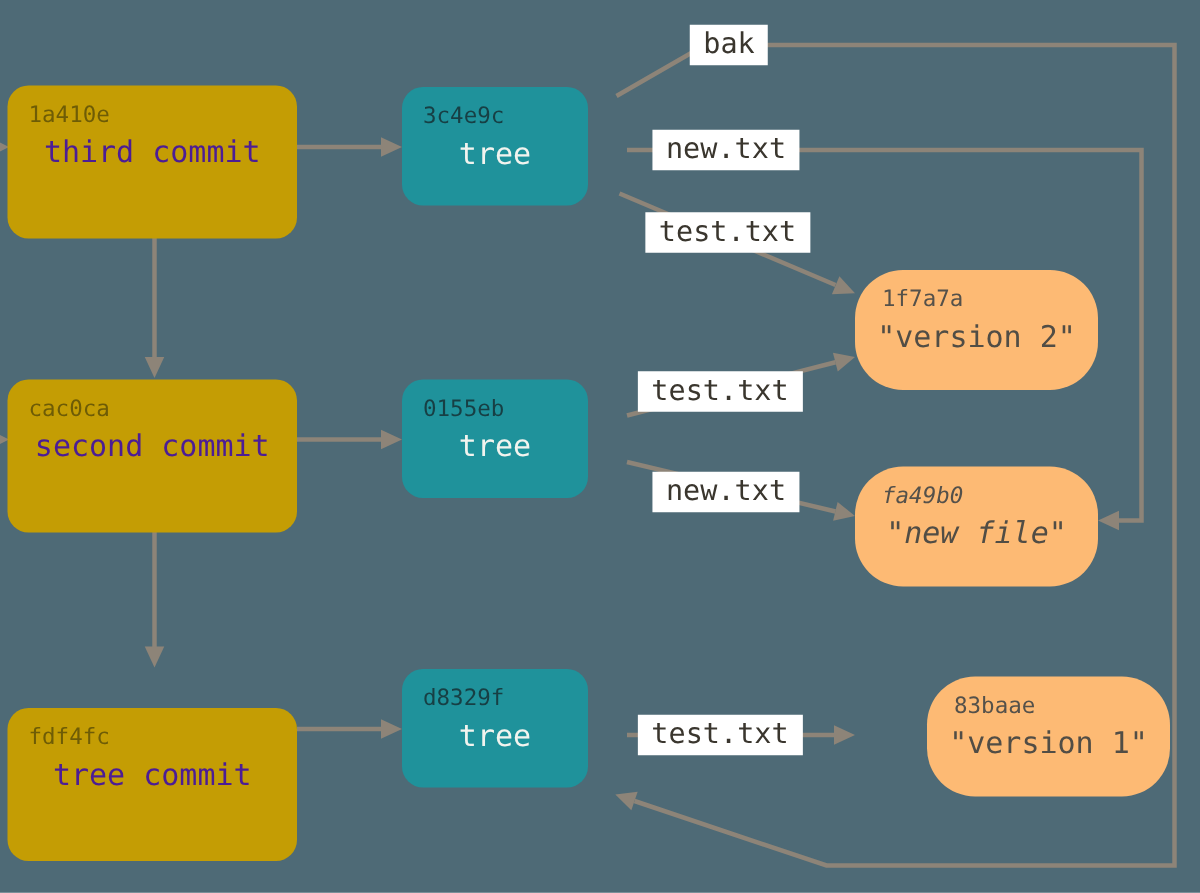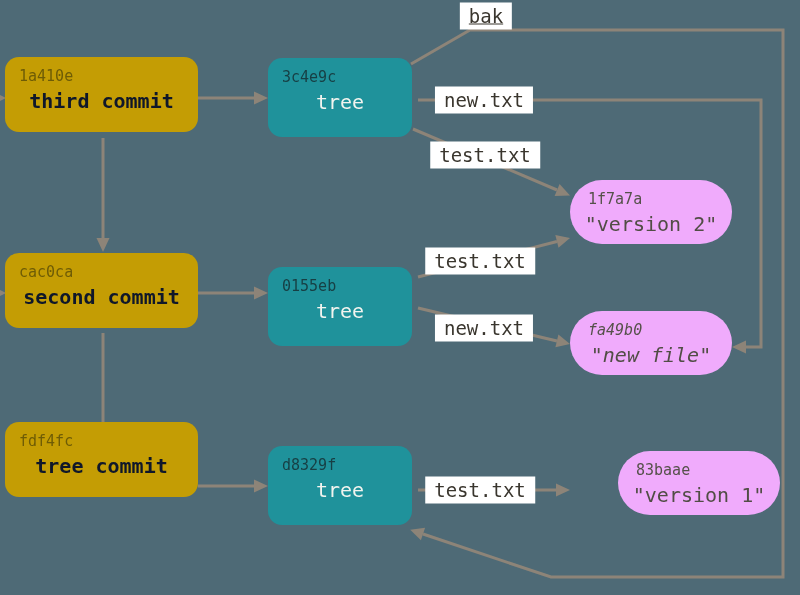--- a/index.html
+++ b/index.html
@@ -12,48 +12,48 @@
   svg.edges { position:absolute; left:0; top:0; width:800px; height:595px; }
   svg.edges line, svg.edges polyline {
     stroke:#8d8478; stroke-width:3; fill:none; stroke-linejoin:miter;
   }
   svg.edges polygon { fill:#8d8478; stroke:none; }
 
   .node { position:absolute; box-sizing:border-box; }
   .node .hash { font-size:15px; line-height:18px; margin:10px 0 0 14px; }
   .node .label { font-size:20px; line-height:26px; margin-top:3px; text-align:center; white-space:nowrap; }
 
-  .commit { left:5px; width:193px; height:75px; background:#c49d04; border-radius:14px; }
+  .commit { left:5px; width:193px; height:102px; background:#c49d04; border-radius:14px; }
   .commit .hash { color:#6e5c06; }
-  .commit .label { color:#0f172a;font-weight:bold; }
+  .commit .label { color:#4c1d95; }
   .commit-1 { top:57px; }
   .commit-2 { top:253px; }
-  .commit-3 { top:422px; }
+  .commit-3 { top:472px; }
 
-  .tree { left:268px; width:144px; height:79px; background:#1f929b; border-radius:14px; }
+  .tree { left:268px; width:124px; height:79px; background:#1f929b; border-radius:14px; }
   .tree .hash { color:#173f44; }
   .tree .label { color:#f2f4ef; }
   .tree-1 { top:58px; }
-  .tree-2 { top:267px; }
+  .tree-2 { top:253px; }
   .tree-3 { top:446px; }
 
-  .blob { left:570px; width:162px; height:64px; background:#f0abfc; border-radius:32px; }
+  .blob { left:570px; width:162px; height:80px; background:#fdba74; border-radius:32px; }
   .blob .hash { color:#55514a; margin-left:18px; }
   .blob .label { color:#514d45; }
   .blob-1 { top:180px; }
   .blob-2 { top:311px;font-style:italic; }
   .blob-3 { top:451px;margin-left:48px; }
 
   .edge-label {
     position:absolute; transform:translate(-50%,-50%);
     background:#ffffff; color:#3a362e;
     font-size:19px; line-height:23px; padding:2px 9px;
     white-space:nowrap;
   }
-  .el-bak   { left:486px; top:16px;text-decoration:underline; }
+  .el-bak   { left:486px; top:30px; }
   .el-new1  { left:484px; top:100px; }
   .el-test1 { left:485px; top:155px; }
   .el-test2 { left:480px; top:261px; }
   .el-new2  { left:484px; top:328px; }
   .el-test3 { left:480px; top:490px; }
 </style>
 </head>
 <body>
 
 <div class="stage">

